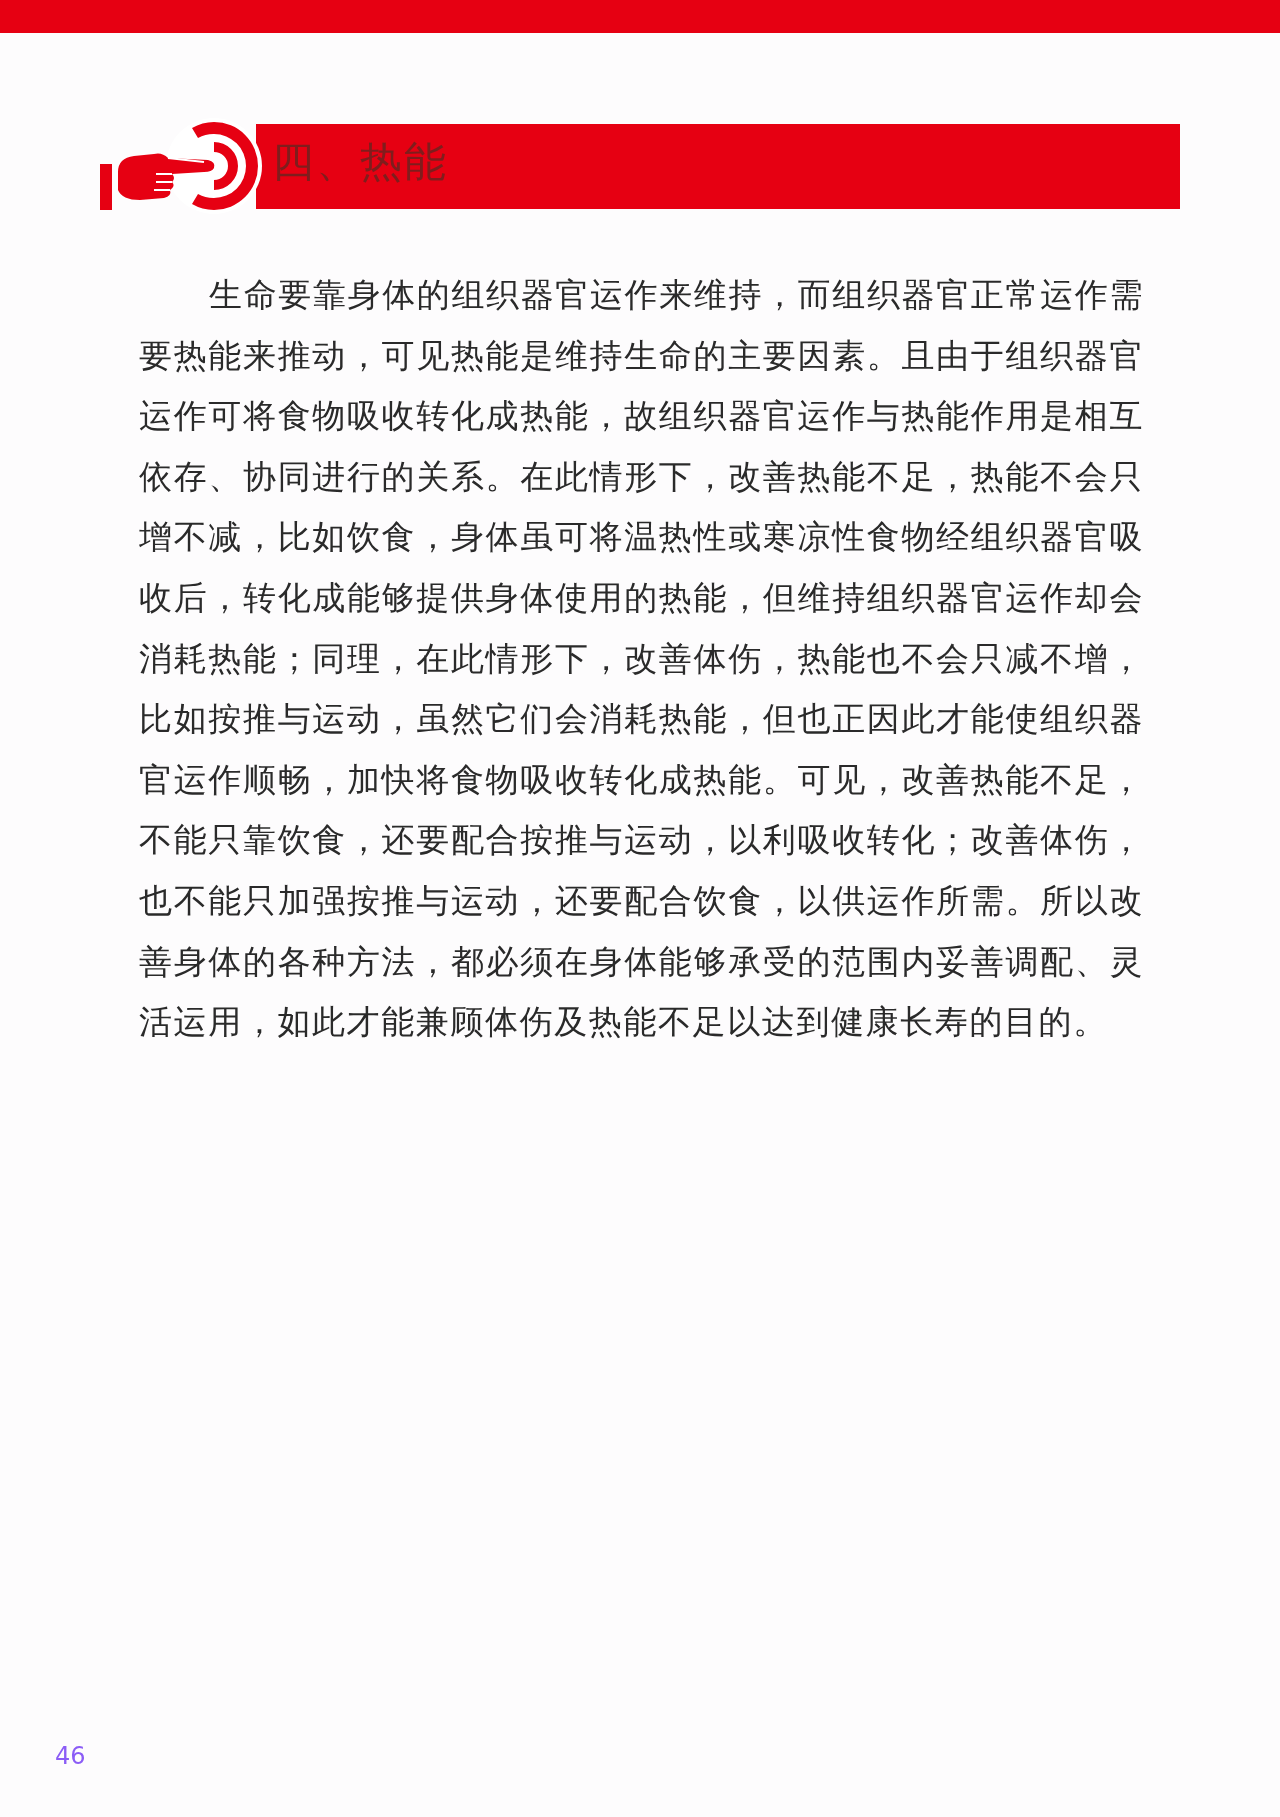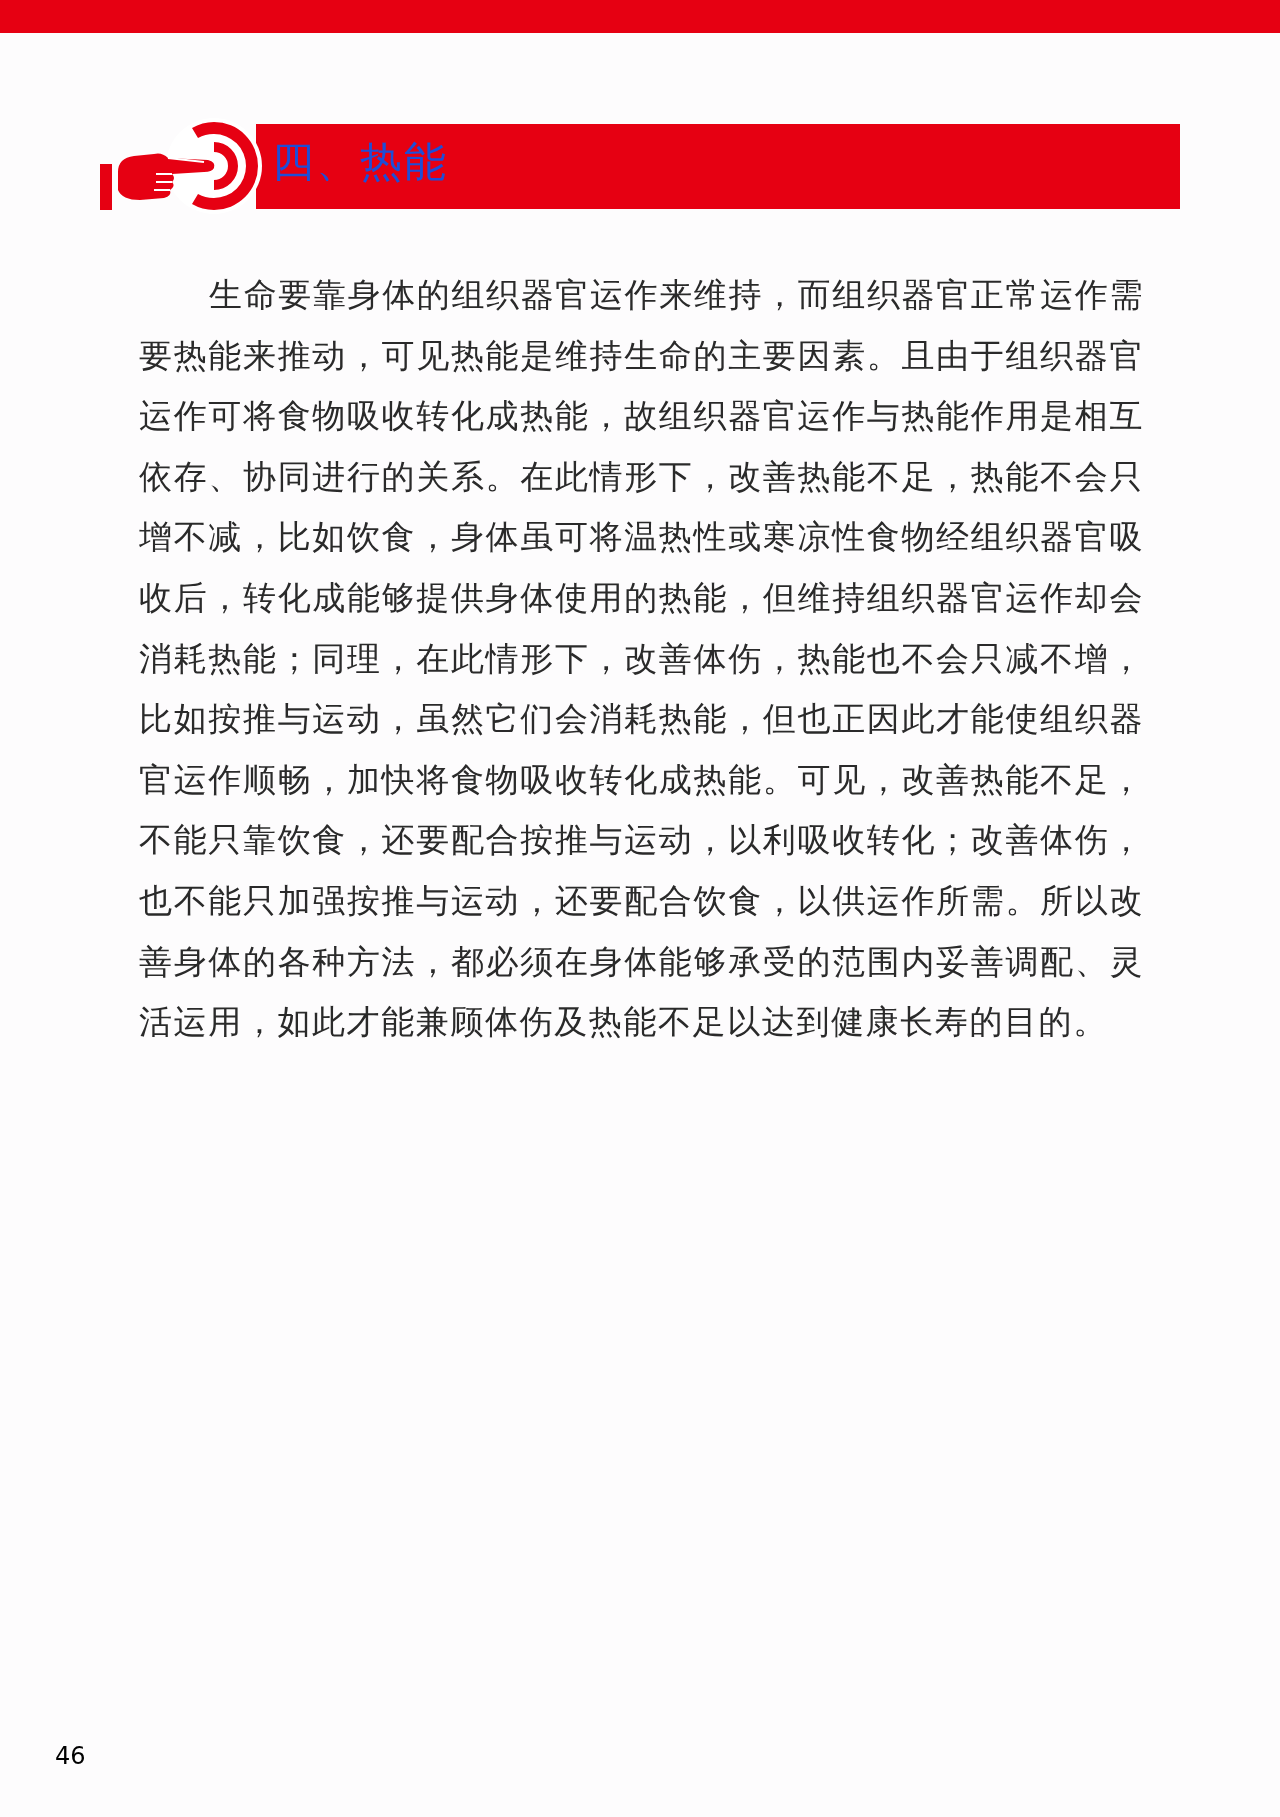--- a/index.html
+++ b/index.html
@@ -33,21 +33,21 @@
       left: 160px;
       top: 6px;
       width: 924px;
       height: 85px;
       background: #e60012;
     }
     .banner-title {
       position: absolute;
       left: 176px;
       top: 19px;
-      color: #1d4ed8;
+      color: #7f1d1d;
       font-size: 42px;
       line-height: 50px;
       letter-spacing: 2px;
       white-space: nowrap;
     }
     .pointer-icon {
       position: absolute;
       left: 0;
       top: 0;
       width: 172px;
@@ -68,21 +68,21 @@
       margin: 0;
       text-indent: 70px;
     }
     .para + .para {
       margin-top: 30px;
     }
     .page-number {
       position: absolute;
       left: 55px;
       top: 1741px;
-      color: #000000;
+      color: #8b5cf6;
       font-size: 24px;
       line-height: 30px;
     }
   </style>
 </head>
 <body>
 
 <div class="top-bar"></div>
 
 <div class="section-header">

